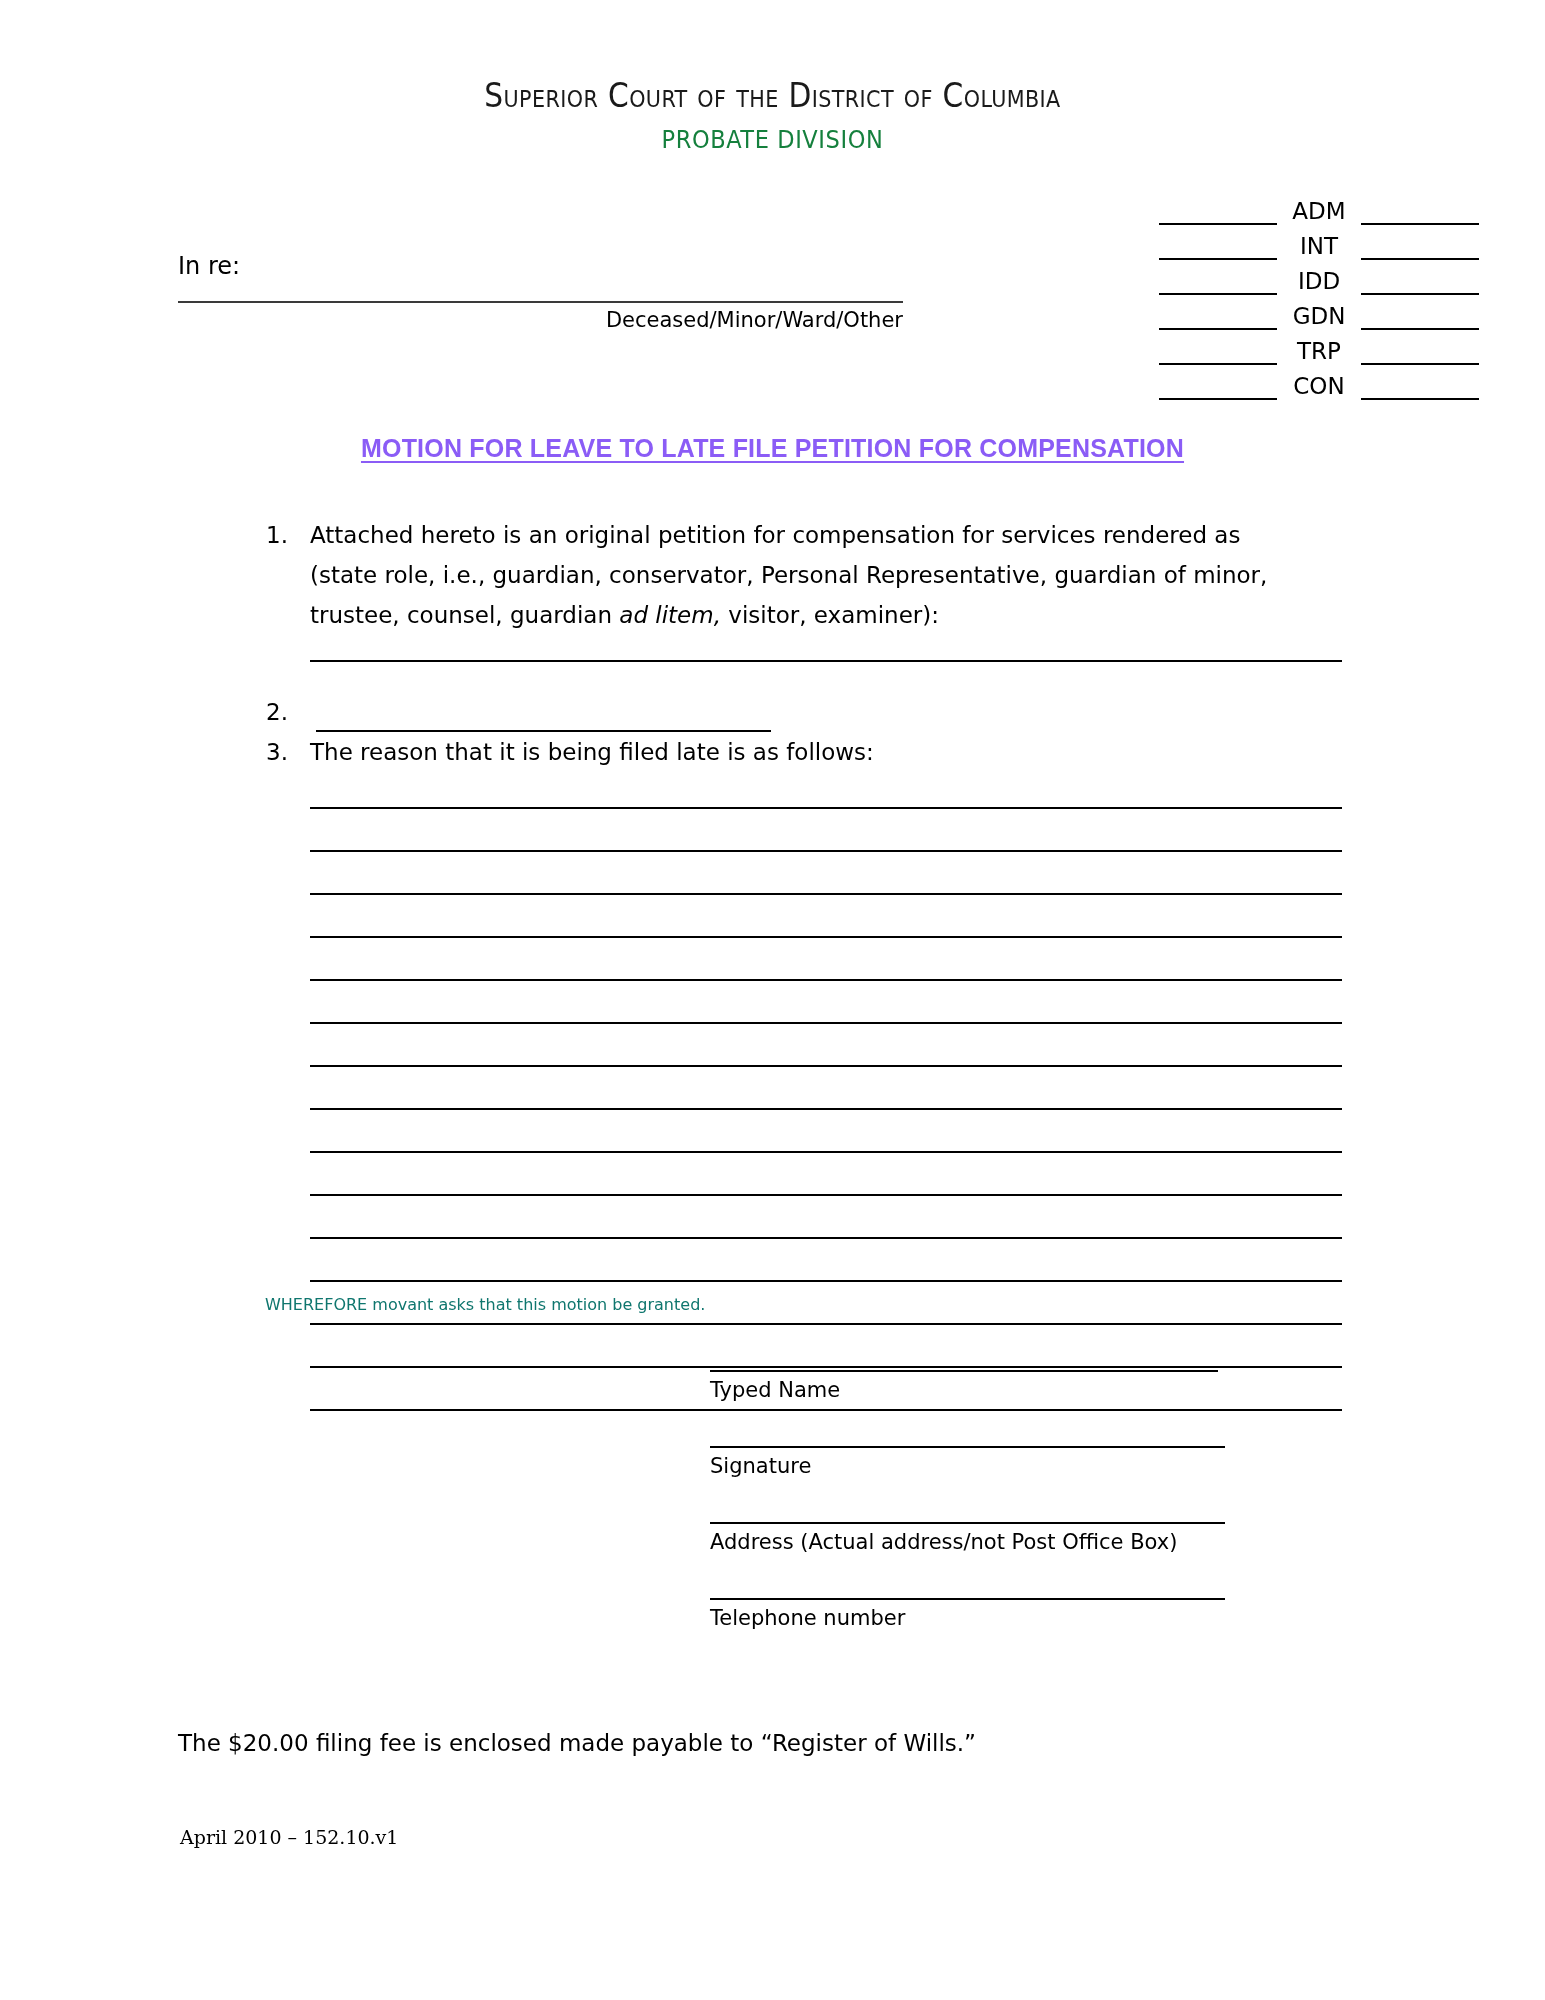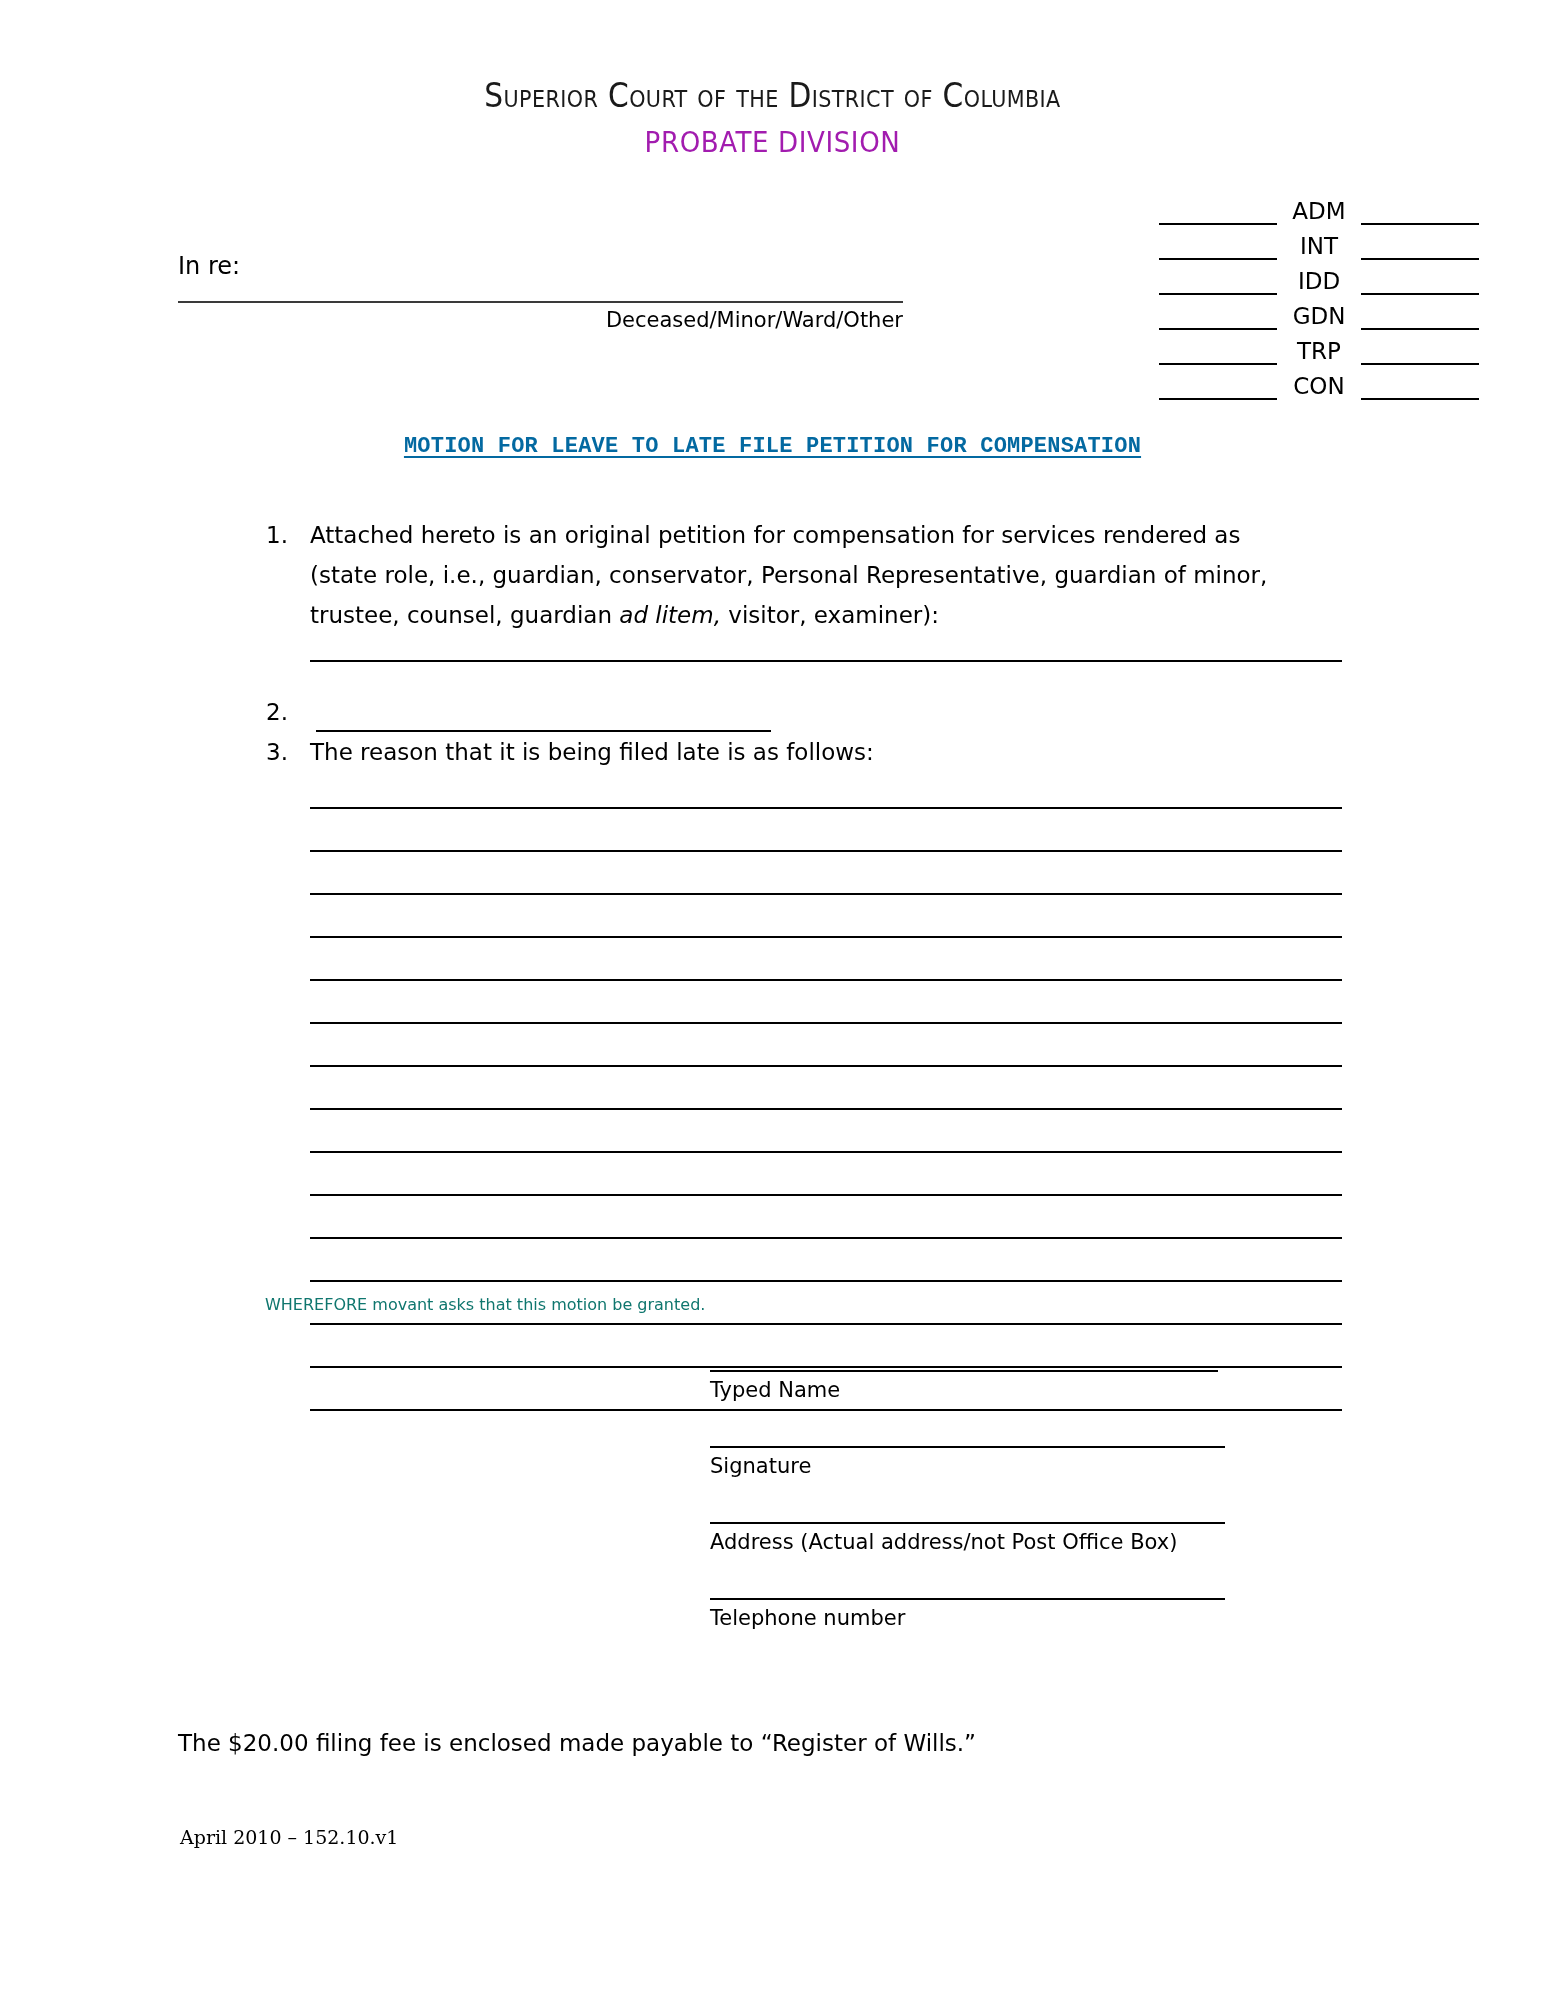--- a/index.html
+++ b/index.html
@@ -33,24 +33,24 @@
     font-weight: normal;
     font-size: 33px;
     font-variant: small-caps;
     letter-spacing: 0.4px;
     color: #1a1a1a;
     line-height: 1.1;
   }
   .court-subtitle {
     margin-top: 11px;
     font-family: "DejaVu Sans Condensed", "DejaVu Sans", sans-serif;
-    font-size: 29px;
+    font-size: 25px;
     font-weight: 400;
     letter-spacing: 0.6px;
-    color: #a21caf;
+    color: #15803d;
   }
 
   
   .case-types {
     position: absolute;
     right: 66px;
     top: 190px;
     width: 348px;
   }
   .case-type-row {
@@ -101,27 +101,27 @@
 
   
   .motion-title {
     position: absolute;
     left: 0;
     top: 434px;
     width: 1545px;
     text-align: center;
   }
   .motion-title span {
-    font-family: Liberation Mono, monospace;
+    font-family: Liberation Sans, sans-serif;
     font-weight: bold;
-    font-size: 22px;
+    font-size: 25px;
     text-decoration: underline;
     text-underline-offset: 4px;
     letter-spacing: 0.2px;
-    color: #0369a1;
+    color: #8b5cf6;
   }
 
   
   .items {
     position: absolute;
     left: 266px;
     top: 515px;
     width: 1090px;
   }
   .item {

